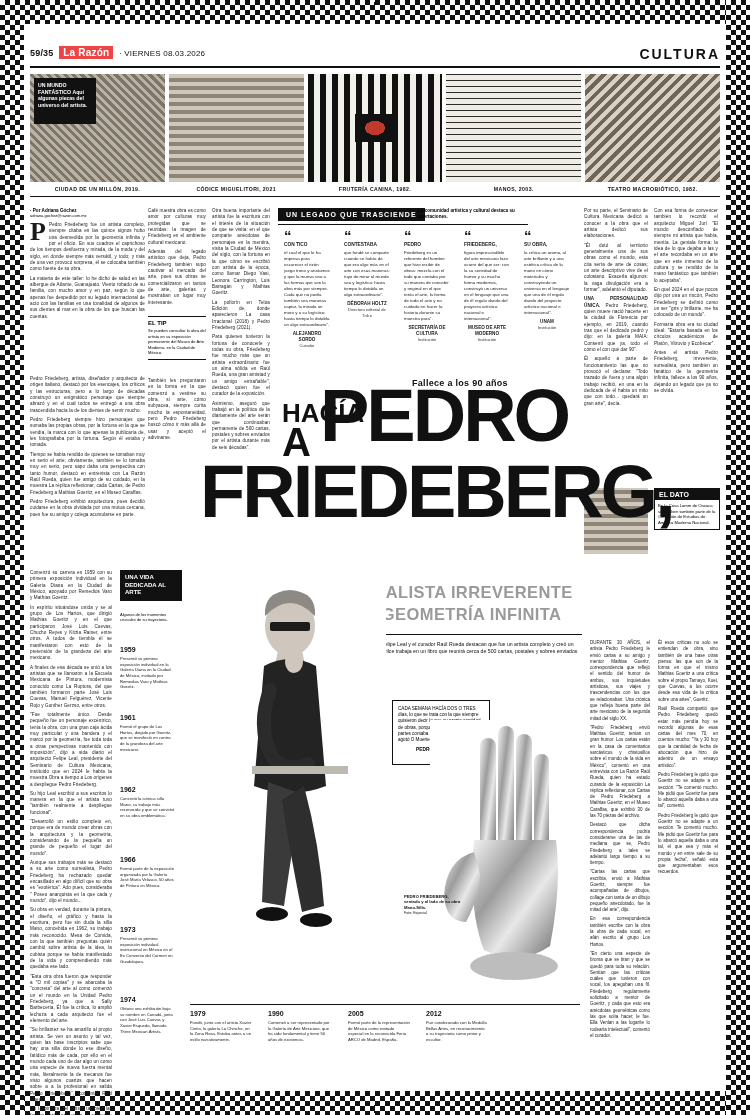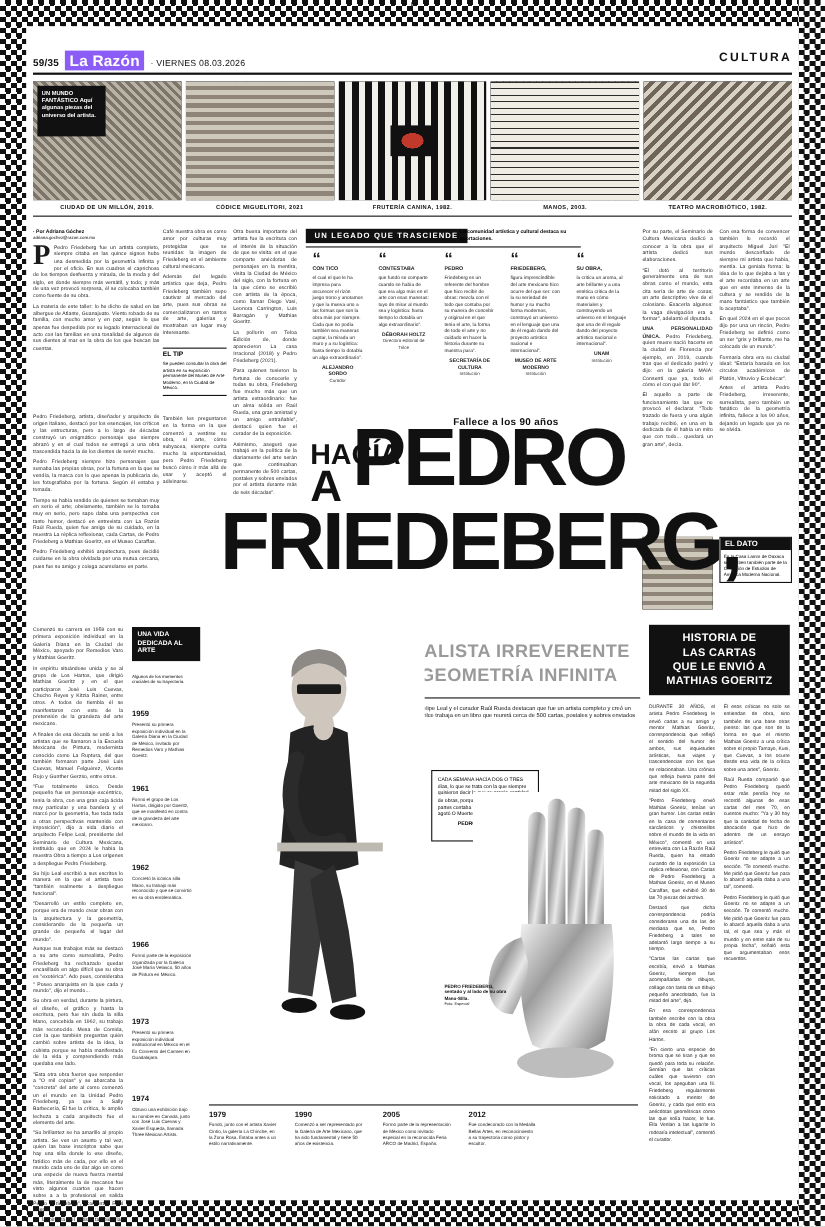--- a/index.html
+++ b/index.html
@@ -13,23 +13,23 @@
      background-size:10px 10px;}
   .bd-top{left:0;top:0;width:750px;height:24px;}
   .bd-bottom{left:0;bottom:0;width:750px;height:24px;}
   .bd-left{left:0;top:0;width:24px;height:1115px;}
   .bd-right{right:0;top:0;width:24px;height:1115px;}
   .sheet{position:absolute;left:24px;top:24px;width:702px;height:1067px;background:#fff;}
 
   
   .masthead{position:absolute;left:30px;top:46px;width:690px;height:20px;border-bottom:2px solid #111;}
   .mh-left{position:absolute;left:0;top:0;font-size:9px;font-weight:bold;color:#111;letter-spacing:.2px;}
-  .mh-brand{display:inline-block;background:#8b5cf6;color:#fff;padding:1px 4px;font-size:14px;margin:0 3px;}
+  .mh-brand{display:inline-block;background:#ef4444;color:#fff;padding:1px 4px;font-size:10px;margin:0 3px;}
   .mh-date{font-weight:normal;font-size:8px;}
-  .mh-right{position:absolute;right:0;top:0;font-size:11px;font-weight:bold;letter-spacing:2px;color:#111;}
+  .mh-right{position:absolute;right:0;top:0;font-size:14px;font-weight:bold;letter-spacing:2px;color:#111;}
 
   
   .strip{position:absolute;left:30px;top:74px;width:690px;height:108px;display:flex;gap:4px;}
   .strip .cell{position:relative;flex:1;overflow:hidden;background:#222;}
   .cap{position:absolute;left:30px;top:186px;width:690px;display:flex;gap:4px;font-size:5.2px;letter-spacing:.4px;color:#111;}
   .cap div{flex:1;text-align:center;font-weight:bold;}
 
   .blackbox{position:absolute;left:4px;top:4px;width:62px;height:46px;background:#111;color:#fff;font-size:5.2px;line-height:1.25;padding:4px;box-sizing:border-box;font-weight:bold;}
 
   
@@ -366,26 +366,20 @@
 
   <div class="yr" style="left:268px;top:1010px;">1990</div>
   <div class="yrtxt" style="left:268px;top:1020px;width:62px;">Comenzó a ser representado por la Galería de Arte Mexicano, que ha sido fundamental y tiene 50 años de existencia.</div>
 
   <div class="yr" style="left:348px;top:1010px;">2005</div>
   <div class="yrtxt" style="left:348px;top:1020px;width:62px;">Formó parte de la representación de México como invitado especial en la reconocida Feria ARCO de Madrid, España.</div>
 
   <div class="yr" style="left:426px;top:1010px;">2012</div>
   <div class="yrtxt" style="left:426px;top:1020px;width:62px;">Fue condecorado con la Medalla Bellas Artes, en reconocimiento a su trayectoria como pintor y escultor.</div>
 
-  <div class="hist-head" style="left:590px;top:568px;width:128px;box-sizing:border-box;">
-    <div>HISTORIA DE</div>
-    <div>LAS CARTAS</div>
-    <div>QUE LE ENVIÓ A</div>
-    <div>MATHIAS GOERITZ</div>
-  </div>
 
   <div class="hist-body" style="left:590px;top:640px;width:60px;height:380px;">
     <p>DURANTE 30 AÑOS, el artista Pedro Friedeberg le envió cartas a su amigo y mentor Mathias Goeritz, correspondencia que reflejó el sentido del humor de ambos, sus inquietudes artísticas, sus viajes y trascendencias con los que se relacionaban. Una crónica que refleja buena parte del arte mexicano de la segunda mitad del siglo XX.</p>
     <p>"Pedro Friedeberg envió Mathias Goeritz, tenían un gran humor. Los cartas están en la casa de comentarios sarcásticos y chistosillos sobre el mundo de la vida en México", comentó en una entrevista con La Razón Raúl Rueda, quien ha estado curando de la exposición La réplica reflexionar, con Cartas de Pedro Friedeberg a Mathias Goeritz, en el Museo Caraffas, que exhibió 30 de las 70 piezas del archivo.</p>
     <p>Destacó que dicha correspondencia podría considerarse una de las de mediana que se, Pedro Friedeberg a tales se adelantó largo tiempo a su tiempo.</p>
     <p>"Cartas las cartas que escribía, envió a Mathias Goeritz, siempre fue acompañadas de dibujos, collage con tanta de un dibujo pequeño anecdotado, fue la mitad del arte", dijo.</p>
     <p>En esa correspondencia también escribe con la obra la obra de cada vocal, en afán escrito al grupo Los Hartos.</p>
     <p>"En cierto una especie de broma que se tiran y que se quedó para toda su relación. Sentían que las críticas cuáles que tuvieron con vocal, los apeguban una fil. Friedeberg regularmente solicitado a mentor de Goeritz, y cada que esto era anécdotas geométricas como las que solía hacer, le fue. Ella Venlan a las lugar/te lo rodearía intelectual", comentó el curador.</p>
   </div>
   <div class="hist-body" style="left:658px;top:640px;width:60px;height:380px;">

